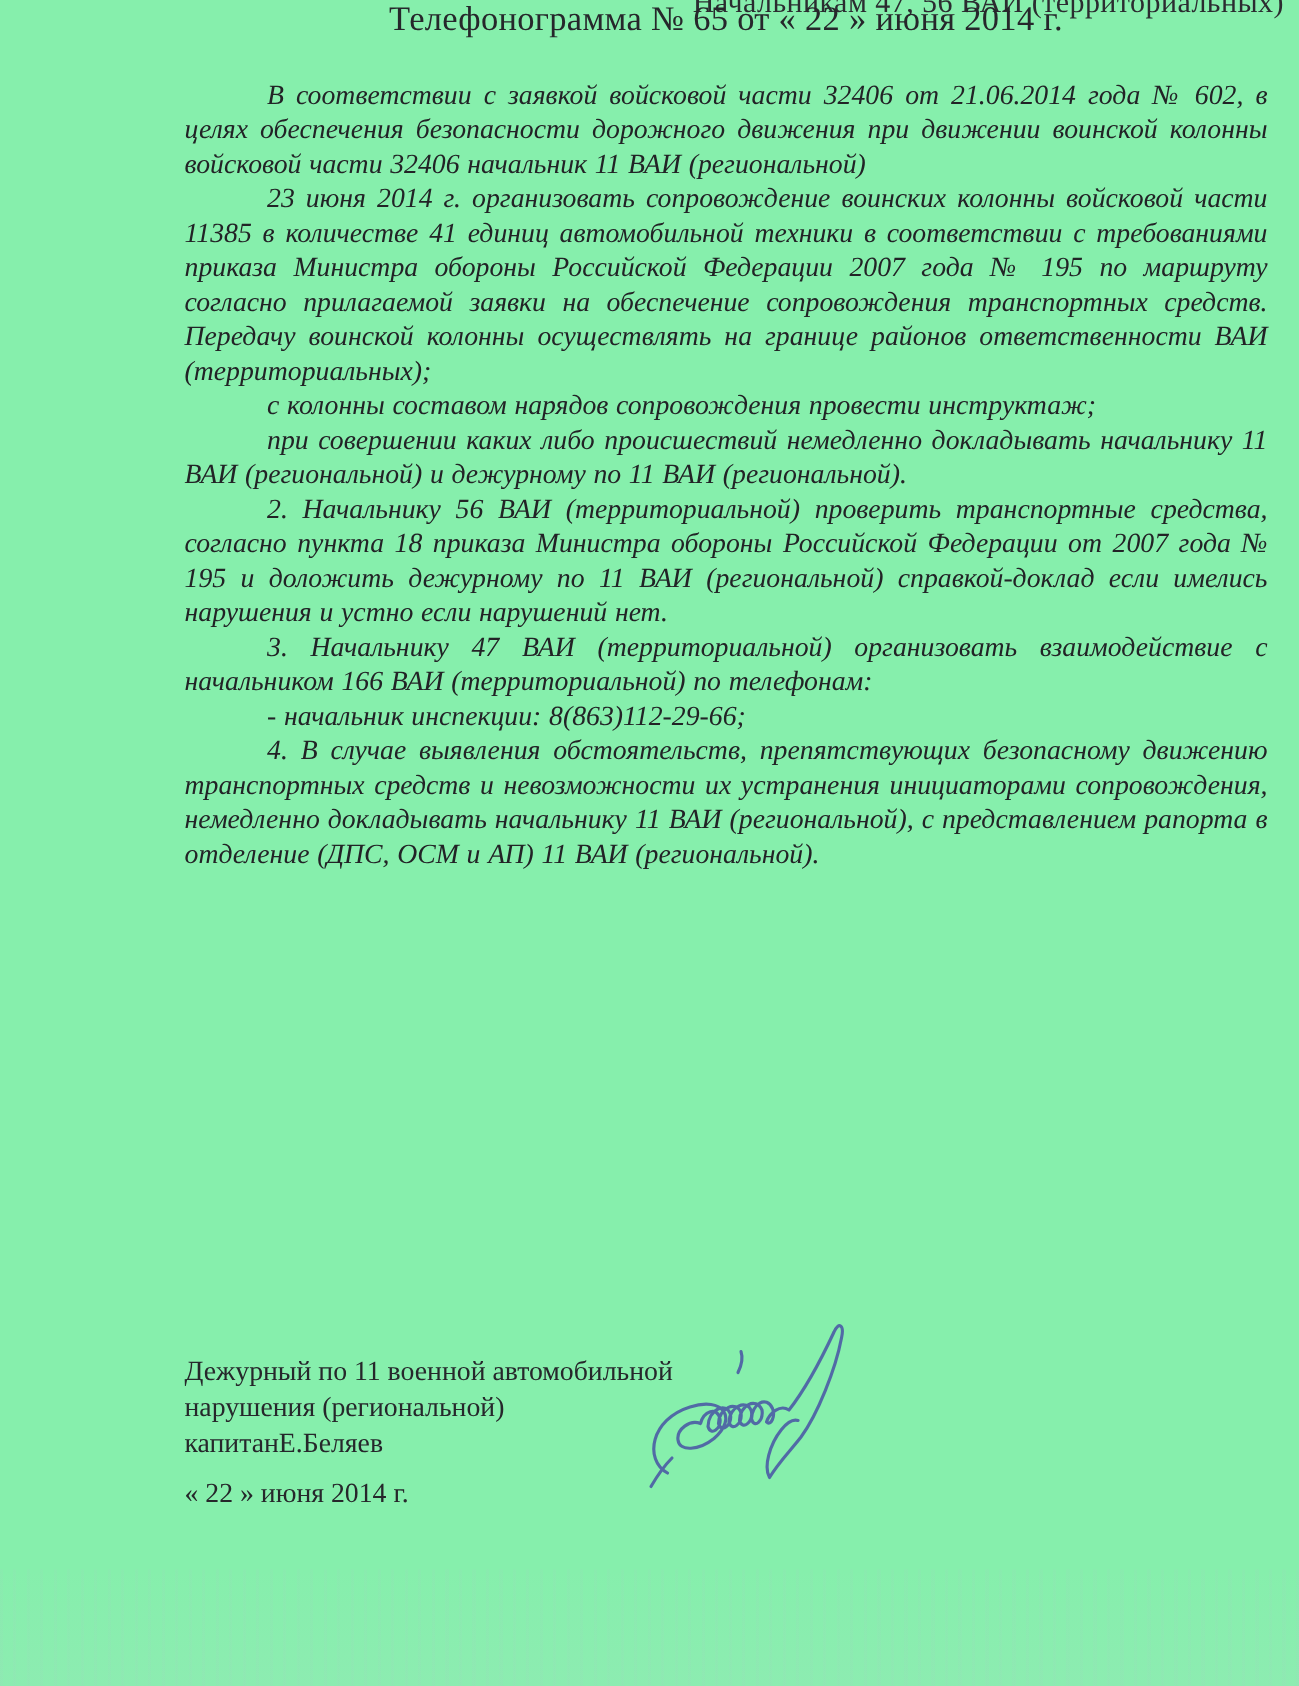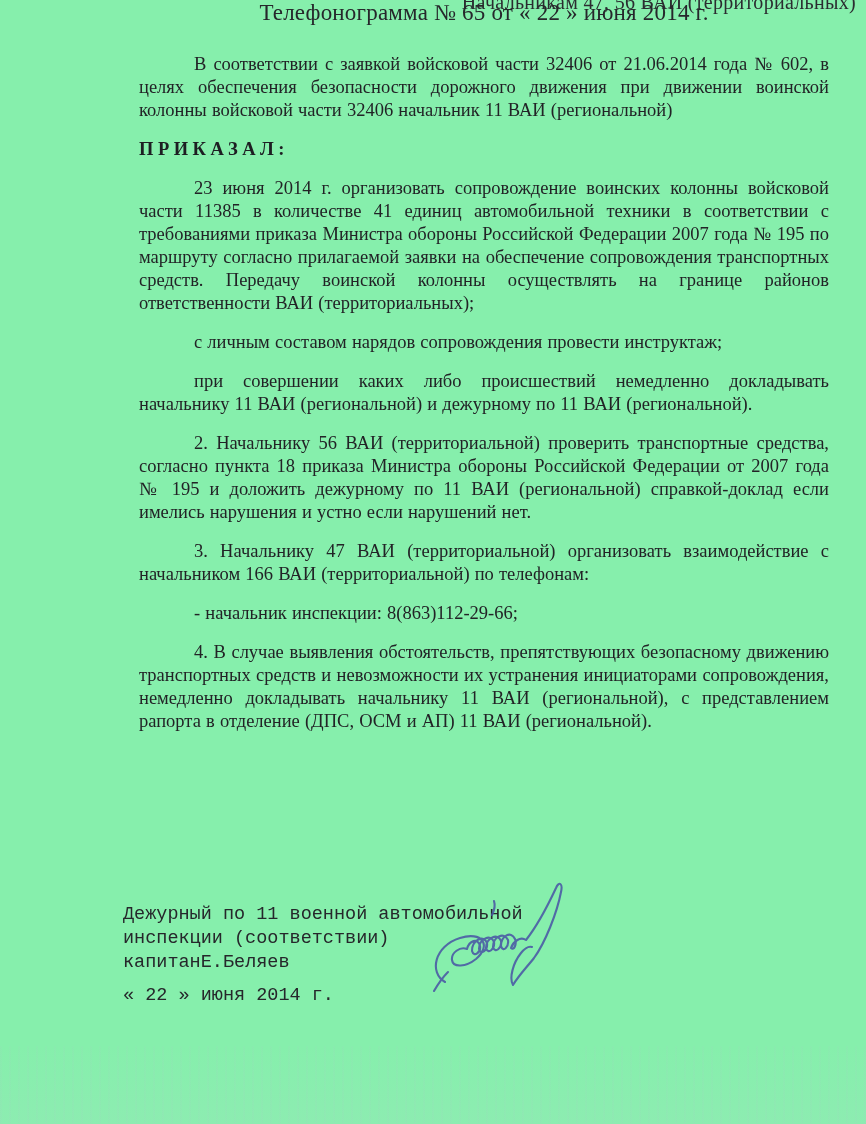--- a/index.html
+++ b/index.html
@@ -38,41 +38,40 @@
     font-size:23px;
     letter-spacing:0.2px;
     color:#26272b;
   }
   .body-text{
     margin-top:27px;
     font-size:18.5px;
     line-height:23px;
     word-spacing:0.5px;
   }
-  .body-text p{margin:16px;}
+  .body-text p{margin:0;font-style:italic;}
   .para{
     text-align:justify;
     text-indent:55px;
   }
   .para.noj{text-align:left;}
   .order-word{
     font-weight:bold;
     letter-spacing:4.5px;
     text-indent:0;
     text-align:left;
     color:#1d1e22;
   }
   .sig-block{
     position:absolute;
     left:123px;top:903px;
     width:722px;
     font-size:18.5px;
     line-height:24px;
     color:#26272b;
-    font-family:Liberation Mono, monospace;
   }
   .sig-row{
     display:flex;
     justify-content:flex-start;
     align-items:baseline;
   }
   .sig-date{margin-top:9px;}
   .signature-svg{
     position:absolute;
     left:414px;top:874px;
@@ -85,35 +84,34 @@
 <div class="page">
 
   <div class="addressee">Начальникам 47, 56 ВАИ (территориальных)</div>
 
   <div class="content">
 
     <div class="doc-title">Телефонограмма № 65 от « 22 » июня 2014 г.</div>
 
     <div class="body-text">
       <p class="para">В соответствии с заявкой войсковой части 32406 от 21.06.2014 года № 602, в целях обеспечения безопасности дорожного движения при движении воинской колонны войсковой части 32406 начальник 11 ВАИ (региональной)</p>
-      <p class="para order-word">ПРИКАЗАЛ:</p>
       <p class="para">23 июня 2014 г. организовать сопровождение воинских колонны войсковой части 11385 в количестве 41 единиц автомобильной техники в соответствии с требованиями приказа Министра обороны Российской Федерации 2007 года № 195 по маршруту согласно прилагаемой заявки на обеспечение сопровождения транспортных средств. Передачу воинской колонны осуществлять на границе районов ответственности ВАИ (территориальных);</p>
-      <p class="para noj">с личным составом нарядов сопровождения провести инструктаж;</p>
+      <p class="para noj">с колонны составом нарядов сопровождения провести инструктаж;</p>
       <p class="para">при совершении каких либо происшествий немедленно докладывать начальнику 11 ВАИ (региональной) и дежурному по 11 ВАИ (региональной).</p>
       <p class="para">2. Начальнику 56 ВАИ (территориальной) проверить транспортные средства, согласно пункта 18 приказа Министра обороны Российской Федерации от 2007 года № 195 и доложить дежурному по 11 ВАИ (региональной) справкой-доклад если имелись нарушения и устно если нарушений нет.</p>
       <p class="para">3. Начальнику 47 ВАИ (территориальной) организовать взаимодействие с начальником 166 ВАИ (территориальной) по телефонам:</p>
       <p class="para noj">- начальник инспекции: 8(863)112-29-66;</p>
       <p class="para">4. В случае выявления обстоятельств, препятствующих безопасному движению транспортных средств и невозможности их устранения инициаторами сопровождения, немедленно докладывать начальнику 11 ВАИ (региональной), с представлением рапорта в отделение (ДПС, ОСМ и АП) 11 ВАИ (региональной).</p>
     </div>
 
   </div>
 
   <div class="sig-block">
     <div>Дежурный по 11 военной автомобильной</div>
-    <div>инспекции (соответствии)</div>
+    <div>нарушения (региональной)</div>
     <div class="sig-row">
       <span>капитан</span>
       <span>Е.Беляев</span>
     </div>
     <div class="sig-date">« 22 » июня 2014 г.</div>
   </div>
 
   <svg class="signature-svg" viewBox="0 0 170 148" xmlns="http://www.w3.org/2000/svg">
     <g fill="none" stroke="#4a58a5" stroke-width="2.1" stroke-linecap="round" stroke-linejoin="round" opacity="0.88">
 

